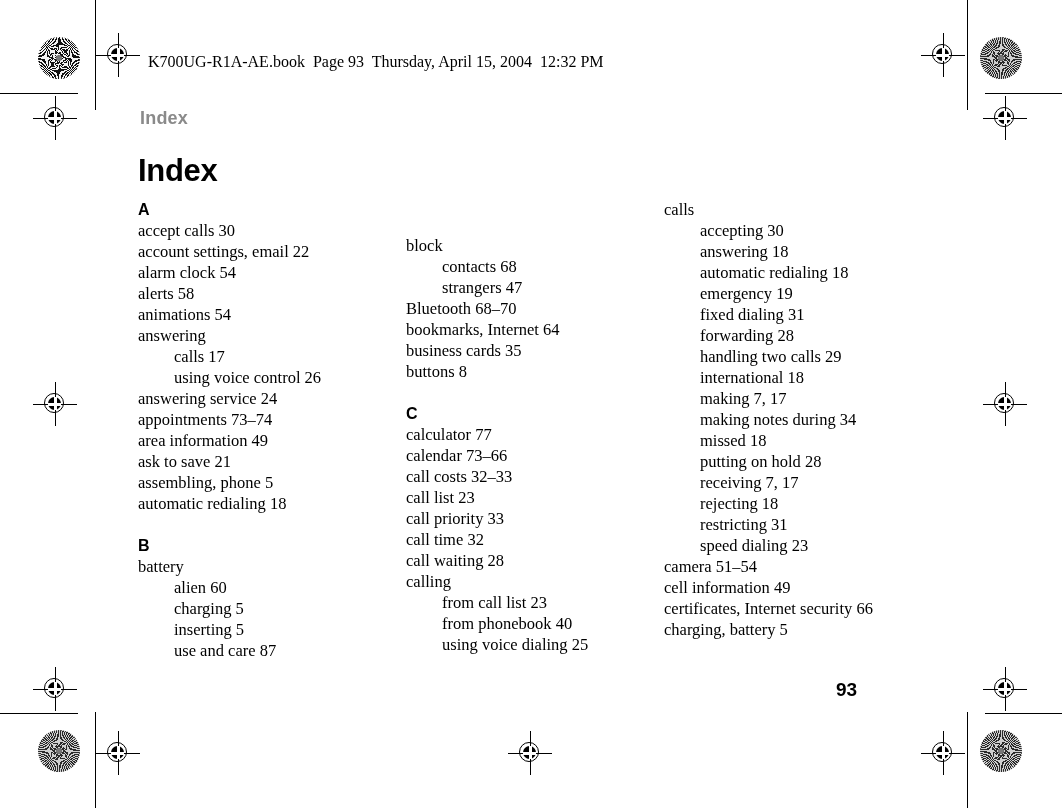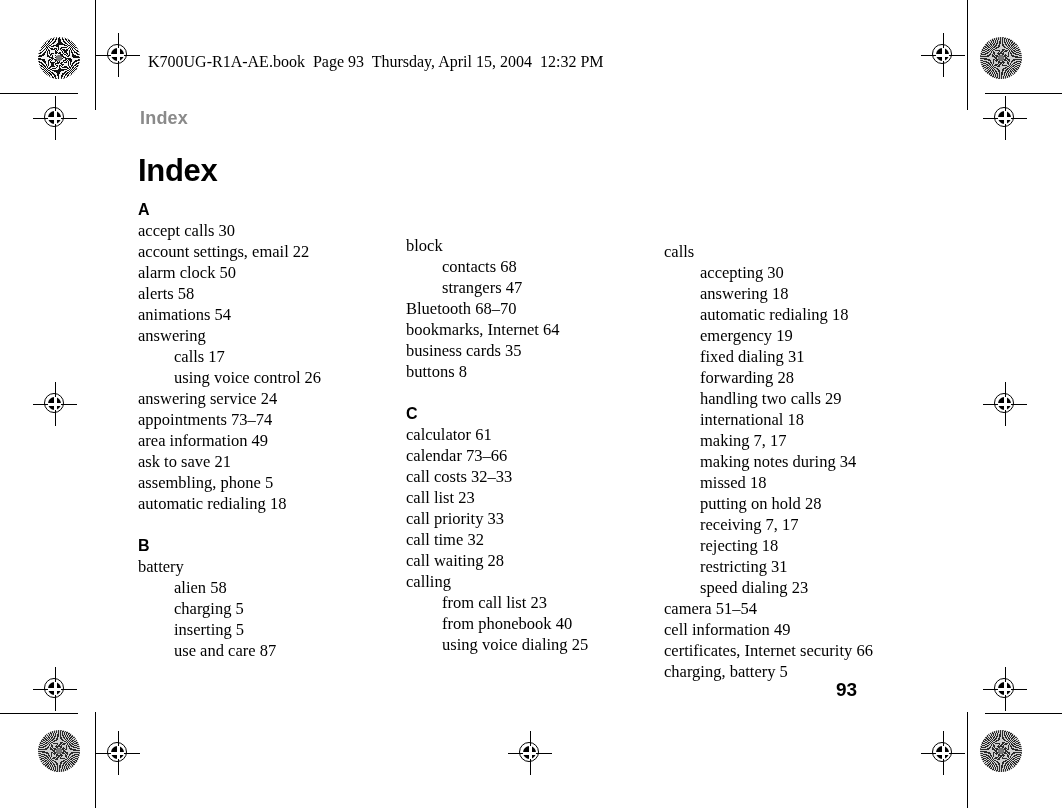--- a/index.html
+++ b/index.html
@@ -132,21 +132,21 @@
     top: 199px;
     width: 800px;
     display: flex;
     gap: 0;
   }
   .column {
     width: 268px;
     flex: 0 0 268px;
   }
   .column:nth-child(2) { width: 258px; flex: 0 0 258px; margin-top: 36px; }
-  .column:nth-child(3) { width: 274px; flex: 0 0 274px; margin-top: 42px; }
+  .column:nth-child(3) { width: 274px; flex: 0 0 274px; }
 
   .section-letter {
     font-family: "Liberation Sans", sans-serif;
     font-size: 16px;
     font-weight: bold;
     color: #000;
     line-height: 21px;
     margin: 0;
   }
   .section-gap {
@@ -286,51 +286,51 @@
 
   <div class="running-header">Index</div>
 
   <div class="page-title">Index</div>
 
   <div class="columns" id="index-columns">
       <div class="column">
         <div class="section-letter">A</div>
         <div class="entry">accept calls 30</div>
         <div class="entry">account settings, email 22</div>
-        <div class="entry">alarm clock 50</div>
+        <div class="entry">alarm clock 54</div>
         <div class="entry">alerts 58</div>
         <div class="entry">animations 54</div>
         <div class="entry">answering</div>
         <div class="entry sub">calls 17</div>
         <div class="entry sub">using voice control 26</div>
         <div class="entry">answering service 24</div>
         <div class="entry">appointments 73–74</div>
         <div class="entry">area information 49</div>
         <div class="entry">ask to save 21</div>
         <div class="entry">assembling, phone 5</div>
         <div class="entry">automatic redialing 18</div>
         <div class="section-gap"></div>
         <div class="section-letter">B</div>
         <div class="entry">battery</div>
-        <div class="entry sub">alien 58</div>
+        <div class="entry sub">alien 60</div>
         <div class="entry sub">charging 5</div>
         <div class="entry sub">inserting 5</div>
         <div class="entry sub">use and care 87</div>
       </div>
       <div class="column">
         <div class="entry">block</div>
         <div class="entry sub">contacts 68</div>
         <div class="entry sub">strangers 47</div>
         <div class="entry">Bluetooth 68–70</div>
         <div class="entry">bookmarks, Internet 64</div>
         <div class="entry">business cards 35</div>
         <div class="entry">buttons 8</div>
         <div class="section-gap"></div>
         <div class="section-letter">C</div>
-        <div class="entry">calculator 61</div>
+        <div class="entry">calculator 77</div>
         <div class="entry">calendar 73–66</div>
         <div class="entry">call costs 32–33</div>
         <div class="entry">call list 23</div>
         <div class="entry">call priority 33</div>
         <div class="entry">call time 32</div>
         <div class="entry">call waiting 28</div>
         <div class="entry">calling</div>
         <div class="entry sub">from call list 23</div>
         <div class="entry sub">from phonebook 40</div>
         <div class="entry sub">using voice dialing 25</div>

